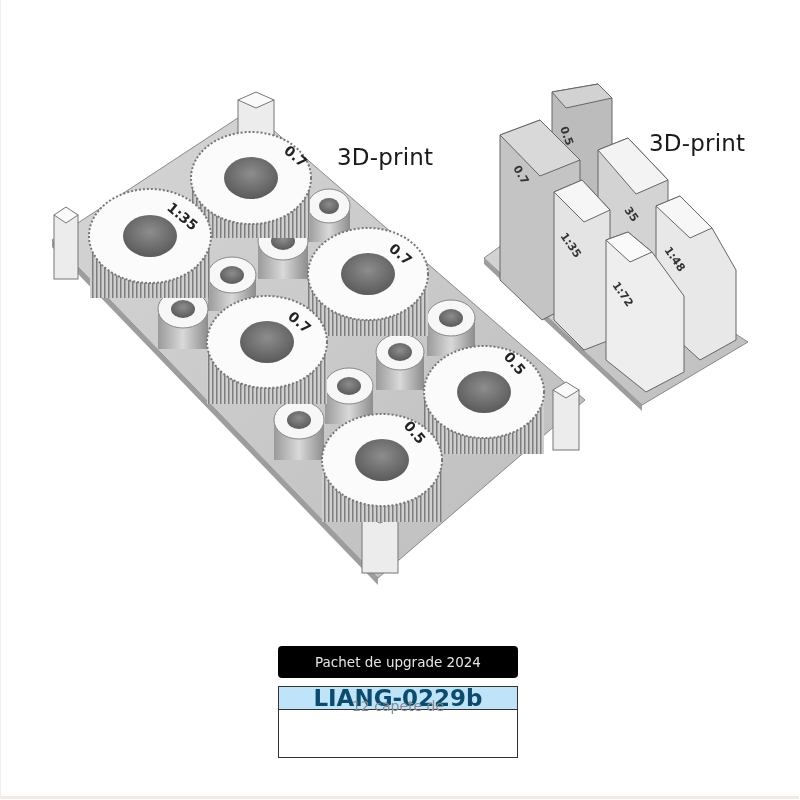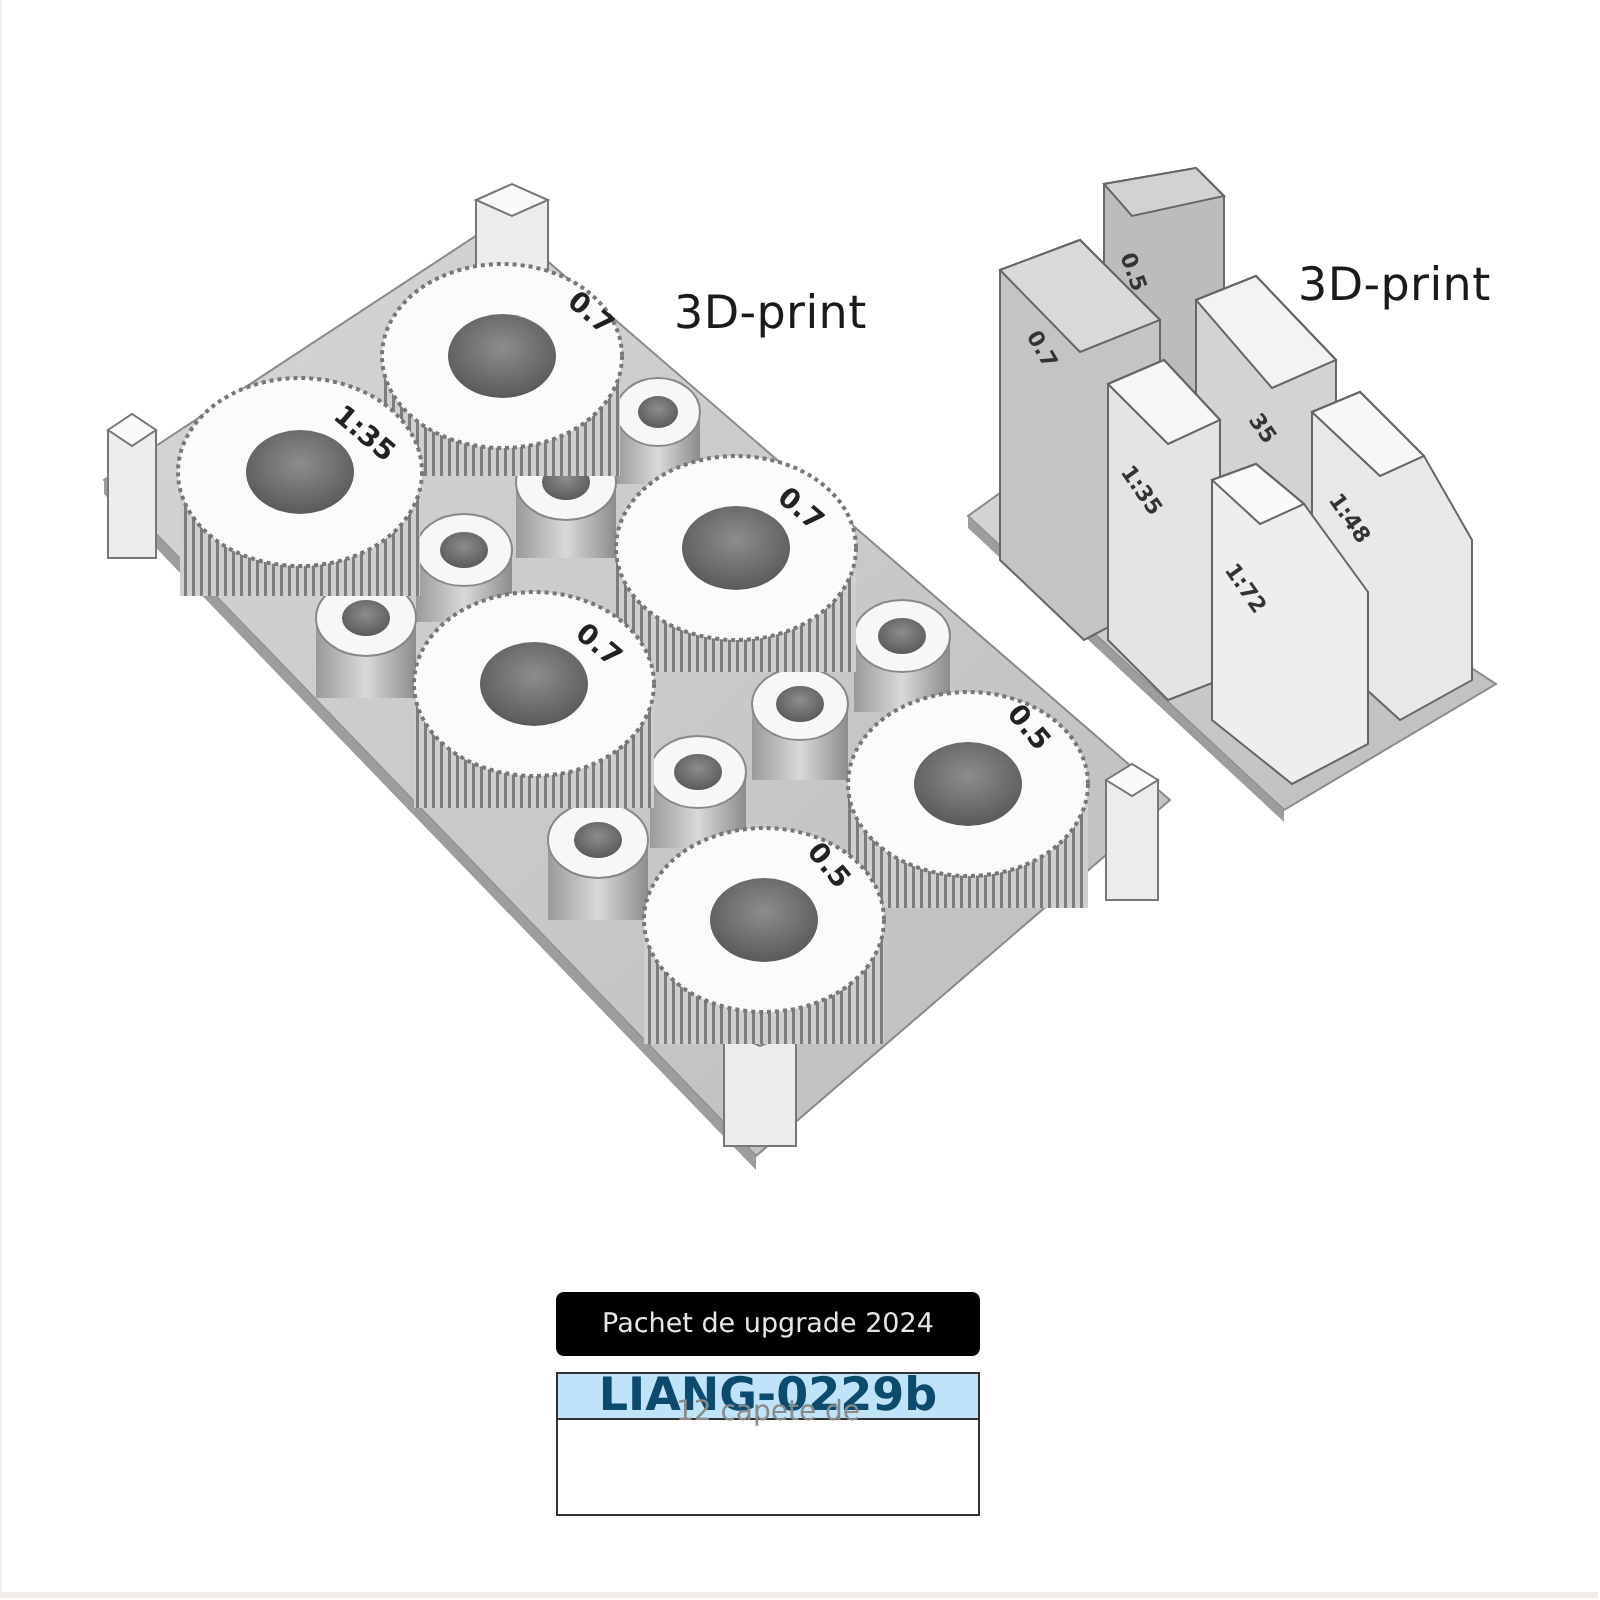--- a/index.html
+++ b/index.html
@@ -13,21 +13,21 @@
     position: absolute; left: 0; top: 0; width: 798px; height: 796px;
     border-left: 1px solid #f3eeec; border-bottom: 3px solid #f1ebe8;
   }
   .scene { position: absolute; left: 0; top: 0; width: 800px; height: 640px; }
   .caption {
     position: absolute; font-size: 23px; color: #1a1a1a; letter-spacing: 0.2px;
   }
   .cap-left { left: 337px; top: 144px; }
   .cap-right { left: 649px; top: 130px; }
 
-  .label-box { position: absolute; left: 278px; top: 646px; width: 212px; }
+  .label-box { position: absolute; left: 278px; top: 646px; width: 240px; }
   .badge {
     height: 32px; background: #000000; color: #e6e6e6;
     border-radius: 4px; font-size: 13.5px;
     display: flex; align-items: center; justify-content: center;
   }
   .code-card {
     margin-top: 8px; border: 1px solid #333; background: #fff; height: 70px;
     position: relative;
   }
   .code-head {

